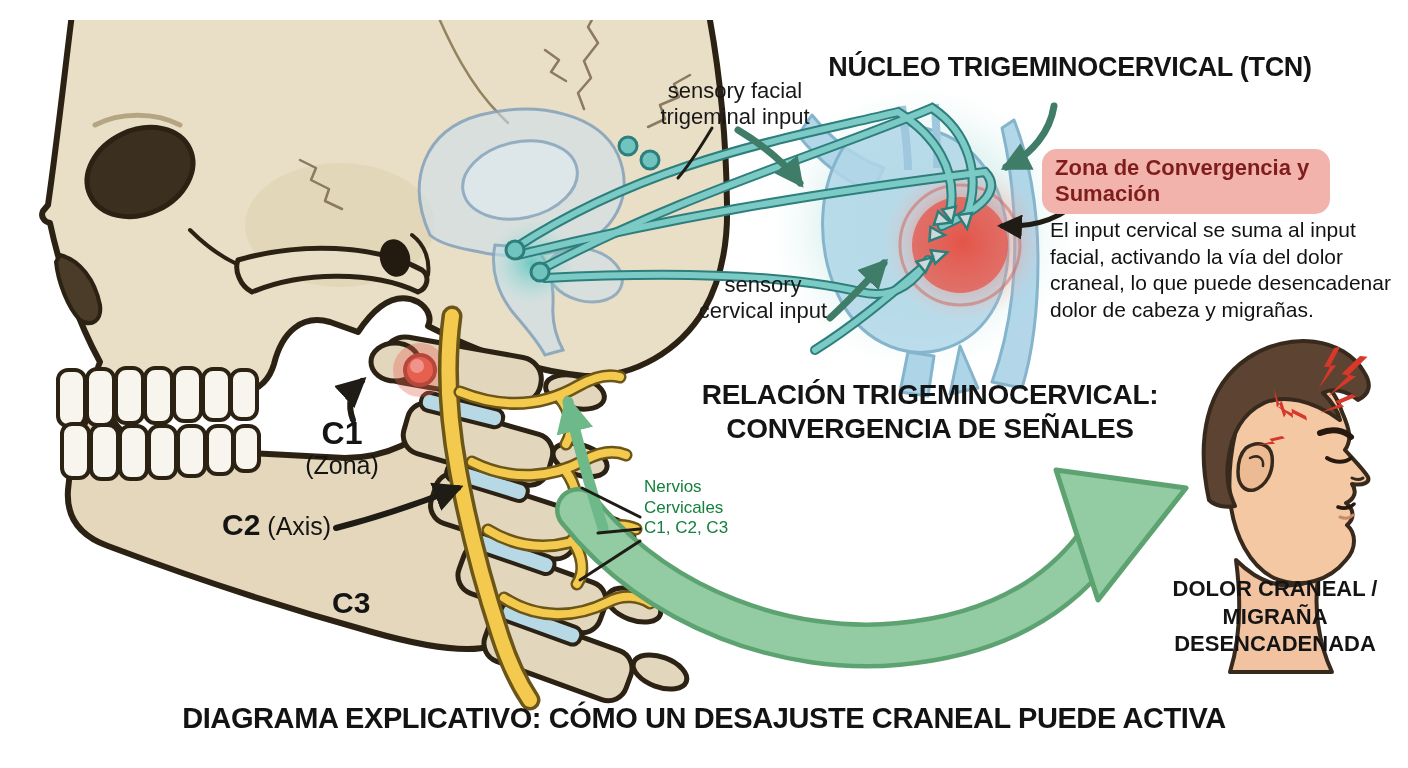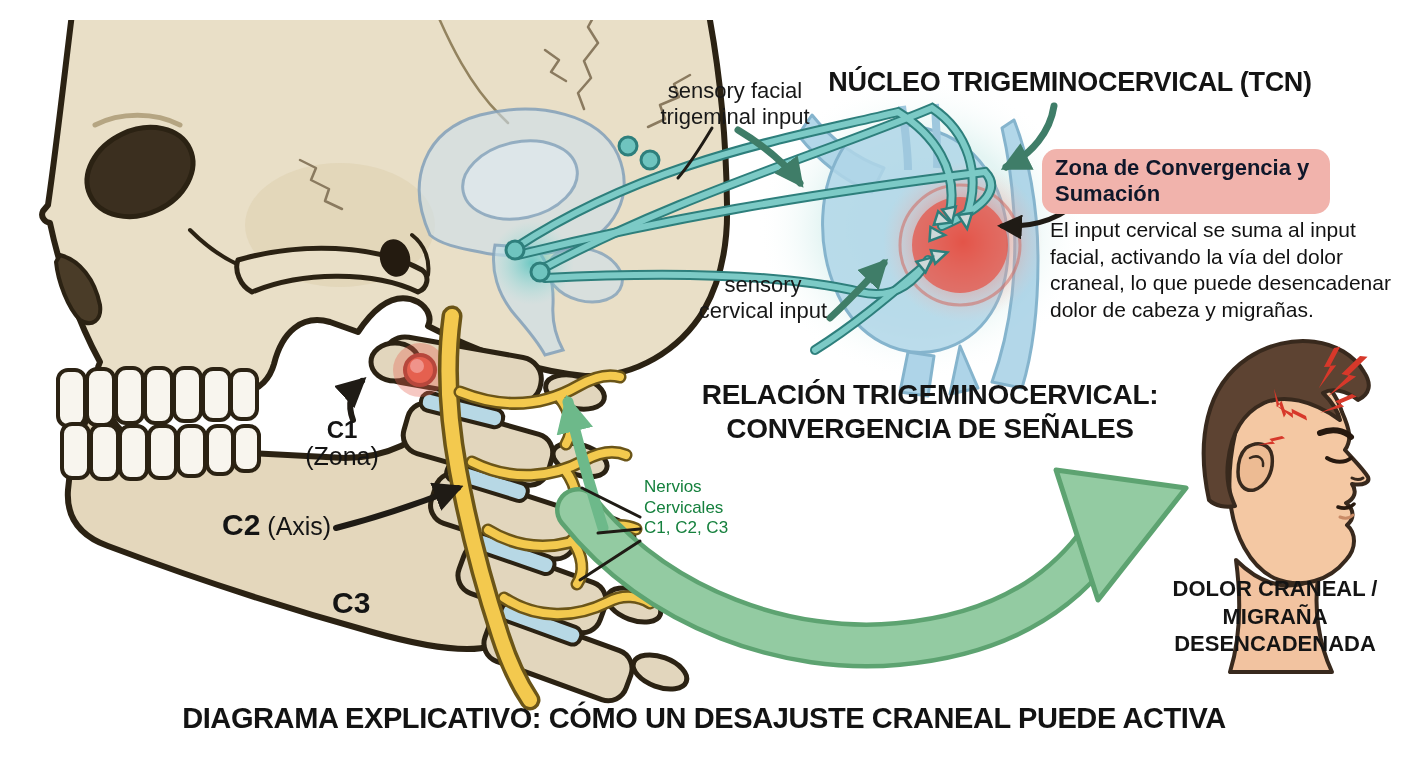--- a/index.html
+++ b/index.html
@@ -3,27 +3,27 @@
 <meta charset="utf-8">
 <style>
   html,body{margin:0;padding:0;background:#fff;}
   #stage{position:relative;width:1408px;height:768px;background:#ffffff;overflow:hidden;
          font-family:"Liberation Sans","DejaVu Sans",sans-serif;color:#141414;margin-top:20px;}
   #art{position:absolute;left:0;top:0;}
   .lbl{position:absolute;}
   .ml{white-space:pre-line;}
   .ctr{text-align:center;}
   .sensory{font-size:22px;line-height:1.18;color:#181818;}
-  .tcn-title{left:760px;top:47px;width:620px;font-size:27px;font-weight:800;letter-spacing:-0.3px;}
+  .tcn-title{left:760px;top:32px;width:620px;font-size:27px;font-weight:800;letter-spacing:-0.3px;}
   .zona-box{left:1042px;top:129px;width:288px;box-sizing:border-box;background:#f1b3ac;
-            border-radius:15px;padding:6px 13px;font-size:22px;font-weight:700;line-height:1.2;color:#0f172a;}
+            border-radius:15px;padding:6px 13px;font-size:22px;font-weight:700;line-height:1.2;color:#7f1d1d;}
   .zona-body{left:1050px;top:197px;width:348px;font-size:21px;line-height:1.27;color:#121212;}
   .relacion{left:660px;top:358px;width:540px;font-size:28px;font-weight:800;line-height:1.22;letter-spacing:-0.3px;}
   .c1{left:296px;top:397px;width:92px;text-align:center;}
-  .c1 .big{font-size:24px;font-weight:800;line-height:1.05;}
+  .c1 .big{font-size:32px;font-weight:800;line-height:1.05;}
   .c1 .sub{font-size:25px;font-weight:400;}
   .c2{left:222px;top:488px;font-size:25px;}
   .c2 b{font-size:30px;font-weight:800;}
   .c3{left:332px;top:566px;font-size:30px;font-weight:800;}
   .nervios{left:644px;top:457px;font-size:17px;line-height:1.22;color:#15803d;}
   .dolor{left:1146px;top:555px;width:258px;font-size:22px;font-weight:800;line-height:1.25;}
   .caption{left:0;width:100%;text-align:center;font-size:29px;font-weight:800;letter-spacing:-0.4px;color:#131313;}
   .cap1{top:682px;}
   .cap2{top:717px;}
   .strip{position:absolute;left:52px;right:40px;bottom:1px;height:8px;opacity:.88;

